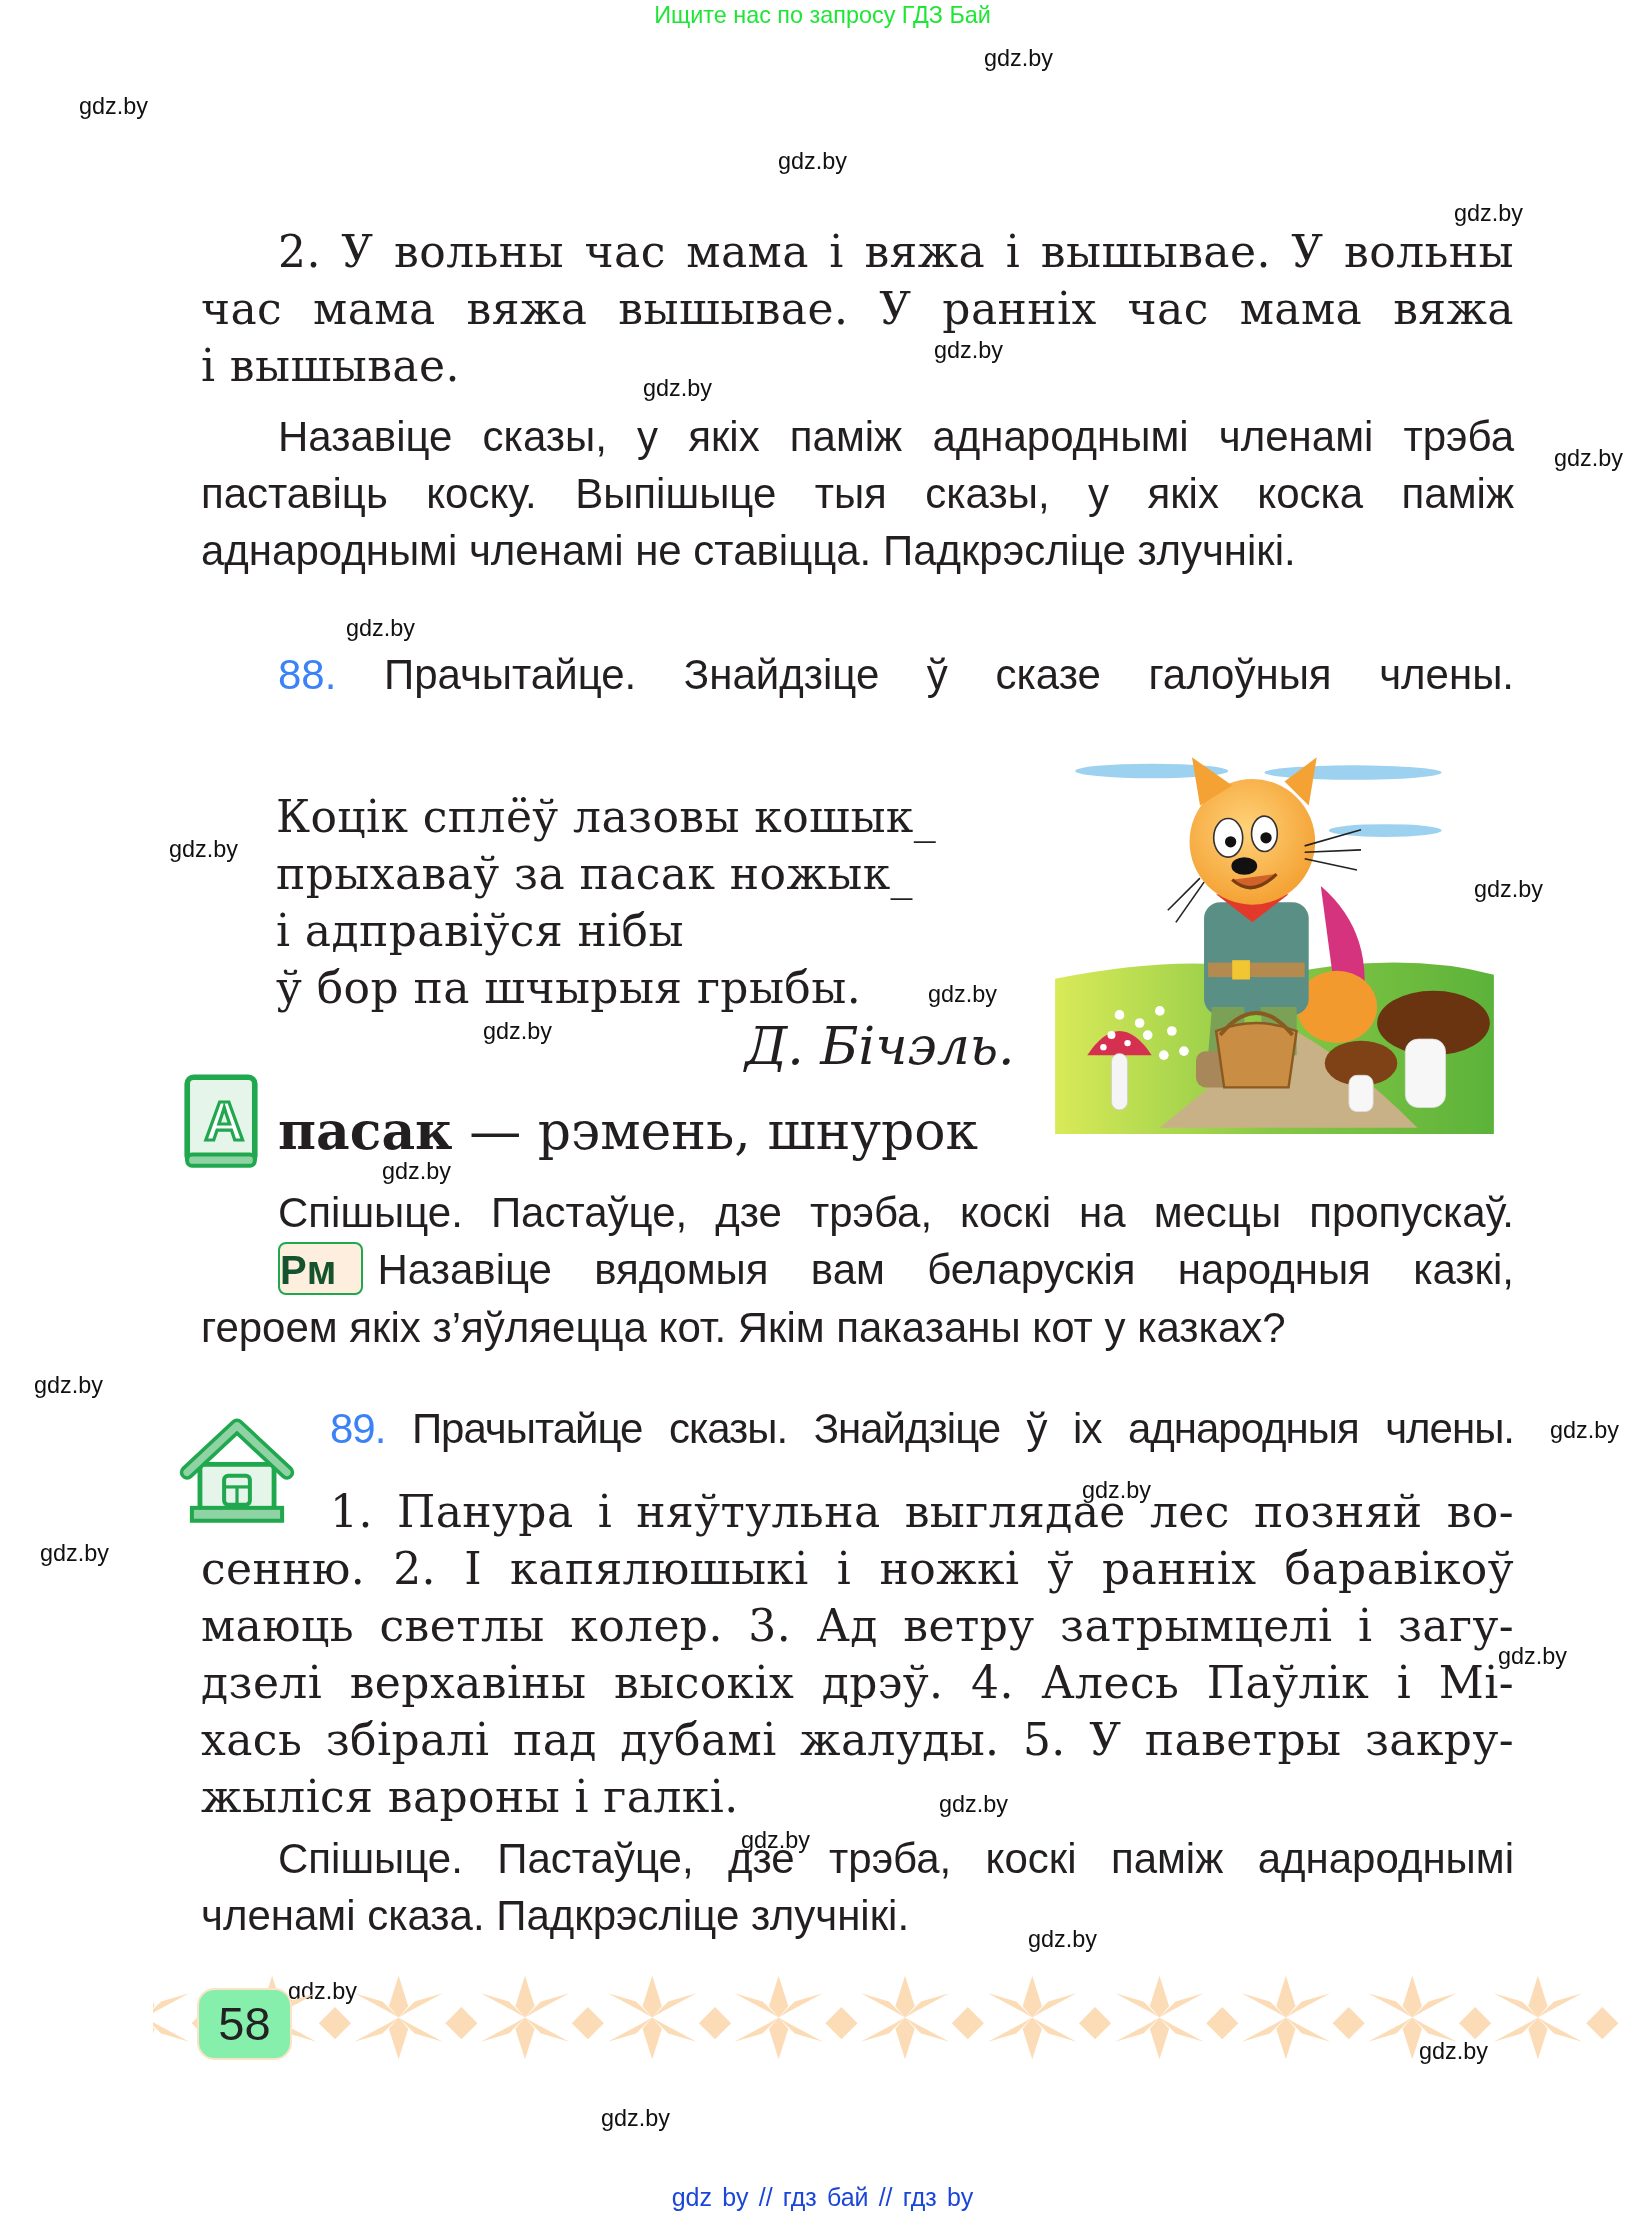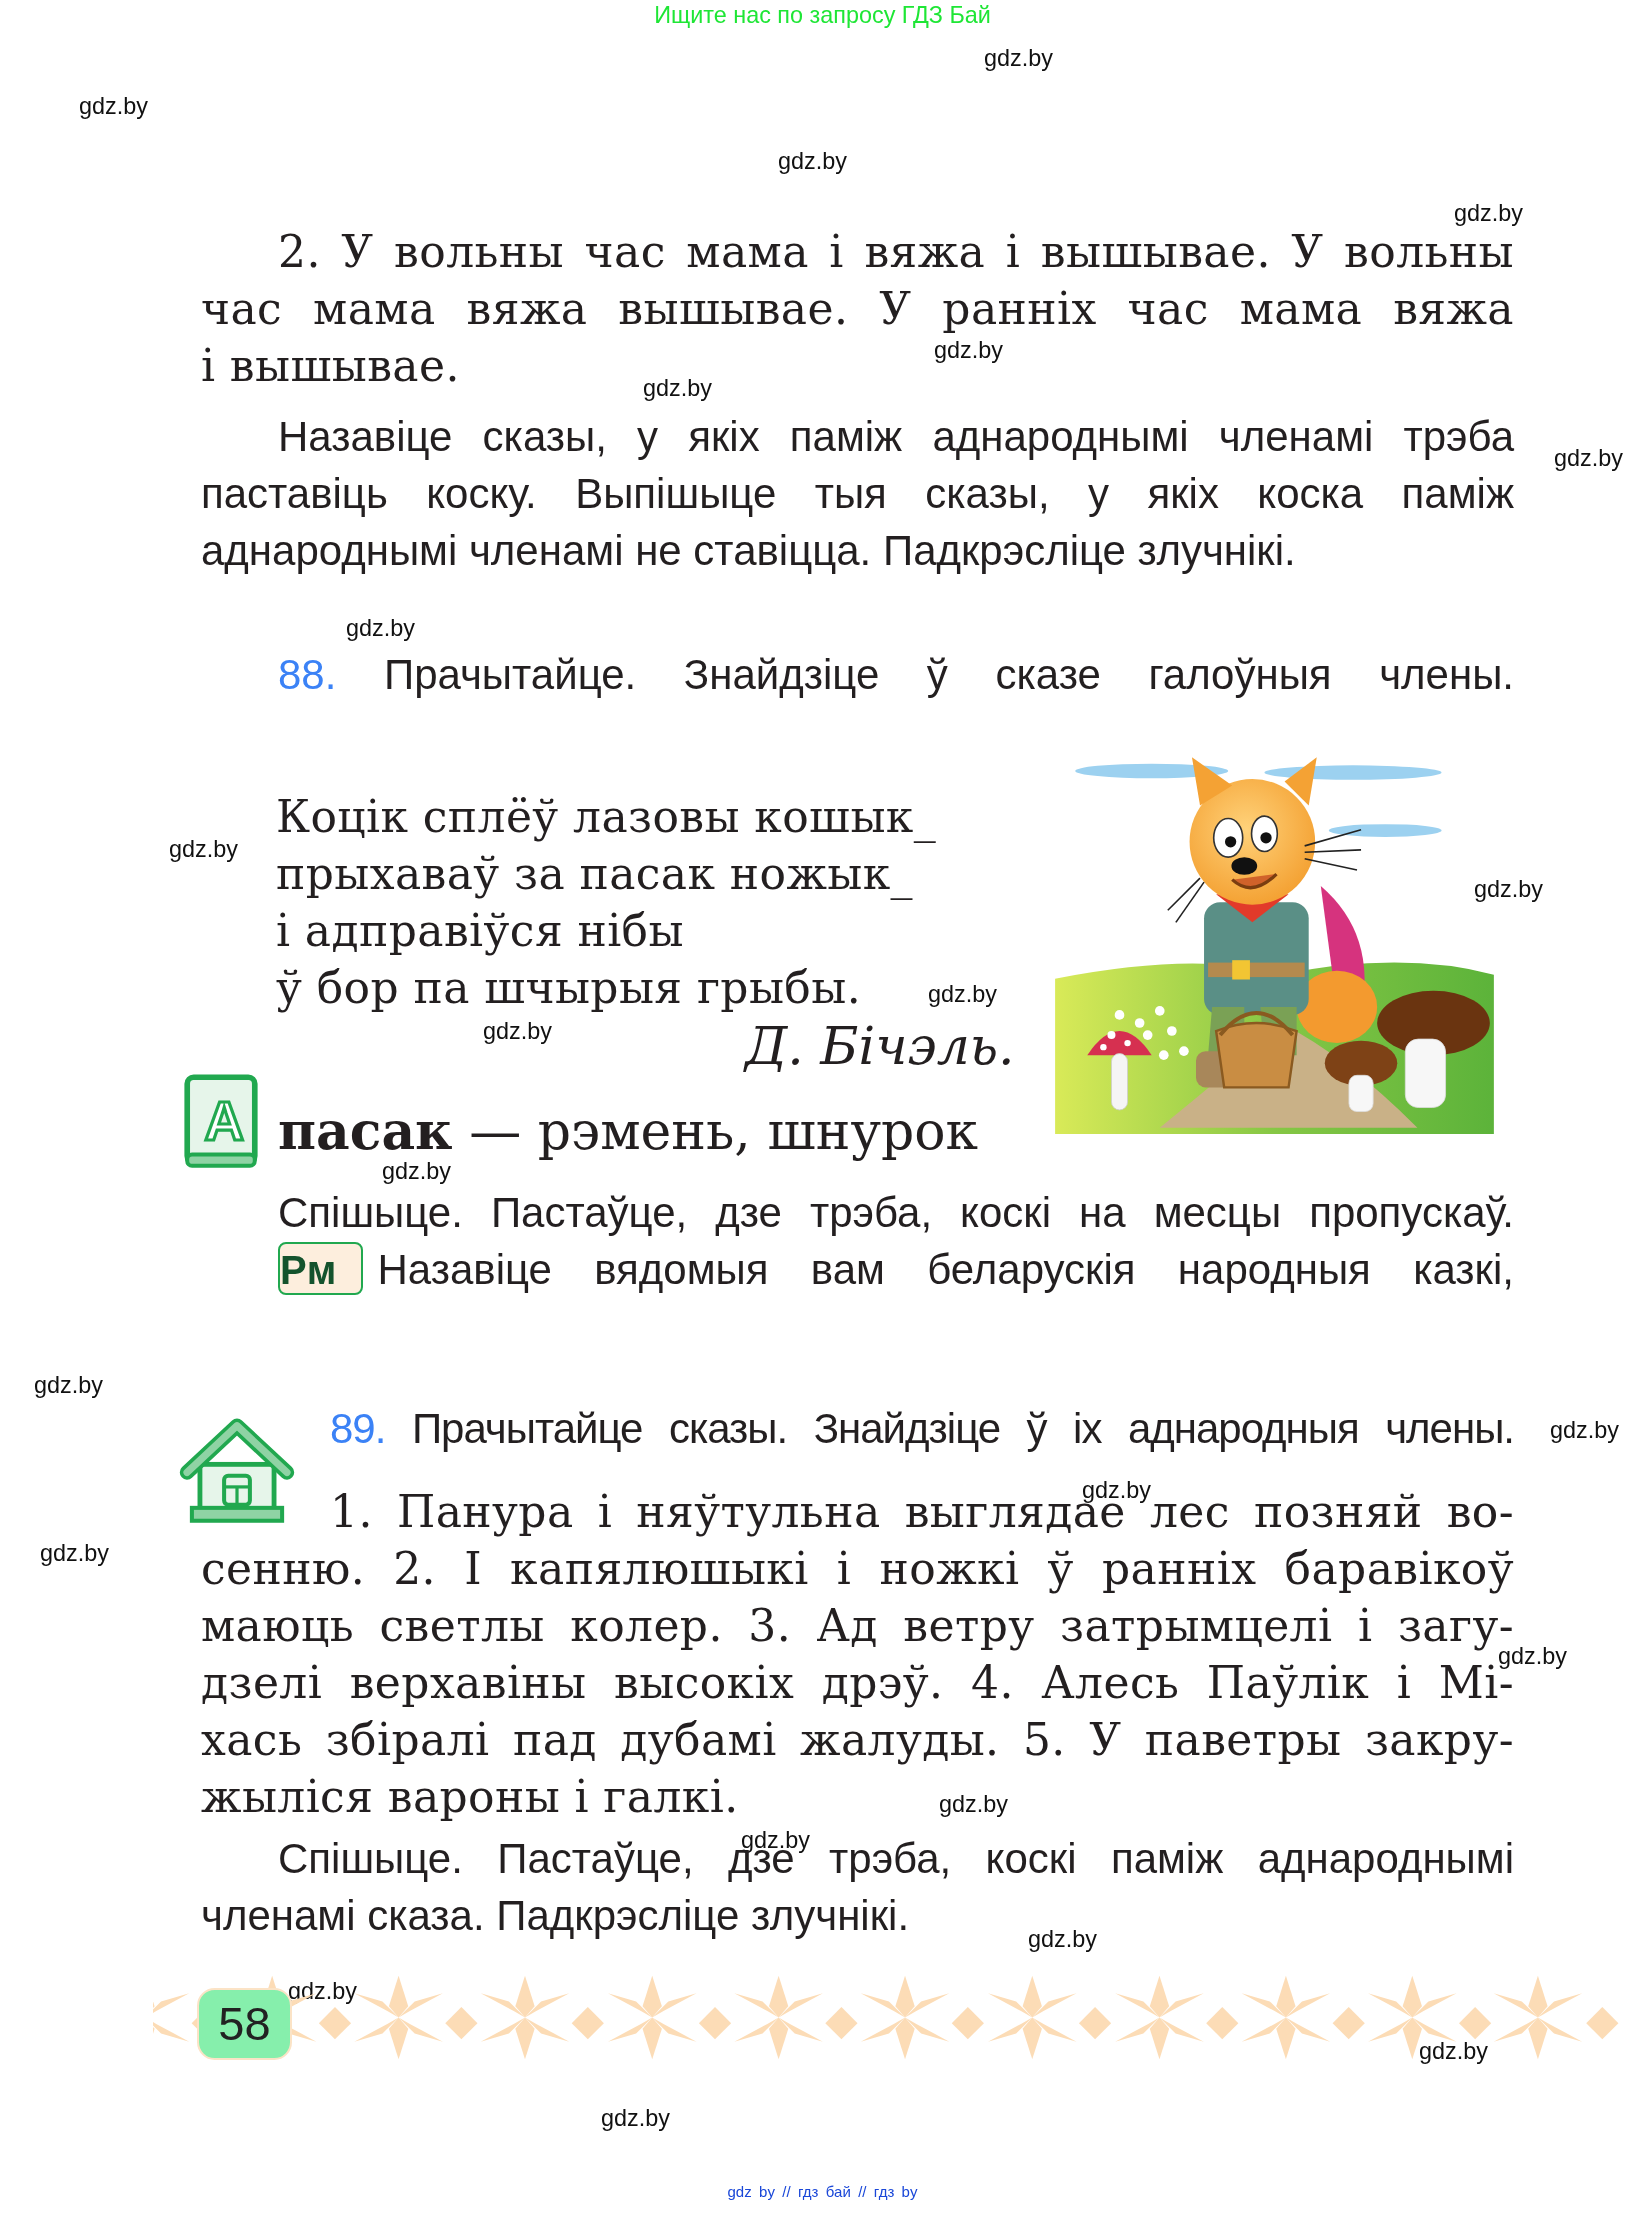--- a/index.html
+++ b/index.html
@@ -21,21 +21,21 @@
   .poem .line { height: 57px; }
   .author { left: 745px; top: 1016px; font-family: "DejaVu Serif", serif; font-style: italic; font-size: 52px; }
 
   .dict { left: 278px; top: 1100px; font-family: "DejaVu Serif", serif; font-size: 52px; }
   .dict b { font-weight: bold; }
 
   .rm-badge { display: inline-block; width: 85px; height: 53px; border: 2.4px solid #21a84f; border-radius: 8px; background: #fdeedd; color: #14532d; font-family: "Liberation Sans", sans-serif; font-weight: bold; font-size: 40px; line-height: 52px; text-align: center; vertical-align: middle; box-sizing: border-box; margin-right: 14.5px; position: relative; top: -4.8px; }
 
   .pagenum-box { left: 197px; top: 1988px; width: 95px; height: 72px; border-radius: 17.7px; background: #86efac; border: 2.4px solid #fbe3c6; box-sizing: border-box; text-align: center; font-family: "Liberation Sans", sans-serif; font-size: 47px; line-height: 68px; color: #222; }
 
-  .footer-links { left: 0; top: 2183px; width: 1645px; text-align: center; font-family: "Liberation Sans", sans-serif; font-size: 15px; color: #1a47d8; word-spacing: 3.2px; }
+  .footer-links { left: 0; top: 2183px; width: 1645px; text-align: center; font-family: "Liberation Sans", sans-serif; font-size: 25px; color: #1a47d8; word-spacing: 3.2px; }
 
   .illustration { left: 1039px; top: 749px; width: 475px; height: 395px; }
 </style>
 </head>
 <body>
 
 <div class="abs top-banner">Ищите нас по запросу ГДЗ Бай</div>
 
 <div class="abs wm" style="left:984px; top:45px;">gdz.by</div>
 <div class="abs wm" style="left:79px; top:93px;">gdz.by</div>
@@ -163,20 +163,21 @@
   </svg>
 </div>
 <div class="abs dict">
   <b>пасак</b>
   <span>— рэмень, шнурок</span>
 </div>
 
 <div class="abs para sans" style="top:1184px;">
   <span class="just" style="text-indent:77px;">Спішыце. Пастаўце, дзе трэба, коскі на месцы пропускаў.</span>
   <span class="just" style="padding-left:77px;"><span class="rm-badge">Рм</span><span>Назавіце вядомыя вам беларускія народныя казкі,</span></span>
+  <span class="line">героем якіх з’яўляецца кот. Якім паказаны кот у казках?</span>
 </div>
 
 <div class="abs" style="left:179px; top:1416px; width:116px; height:108px;">
   <svg width="116" height="108" viewBox="0 0 144 134">
     <rect x="26" y="60" width="92" height="62" fill="#e6f5ea" stroke="#21a84f" stroke-width="6"></rect>
     <path d="M10 70 L72 12 L134 70" fill="none" stroke="#21a84f" stroke-width="18" stroke-linecap="round" stroke-linejoin="round"></path>
     <path d="M10 70 L72 12 L134 70" fill="none" stroke="#8fd3a4" stroke-width="9" stroke-linecap="round" stroke-linejoin="round"></path>
     <rect x="16" y="114" width="112" height="16" fill="#8fd3a4" stroke="#21a84f" stroke-width="5"></rect>
     <rect x="56" y="74" width="32" height="36" rx="5" fill="none" stroke="#21a84f" stroke-width="5"></rect>
     <line x1="56" y1="88" x2="88" y2="88" stroke="#21a84f" stroke-width="4"></line>

